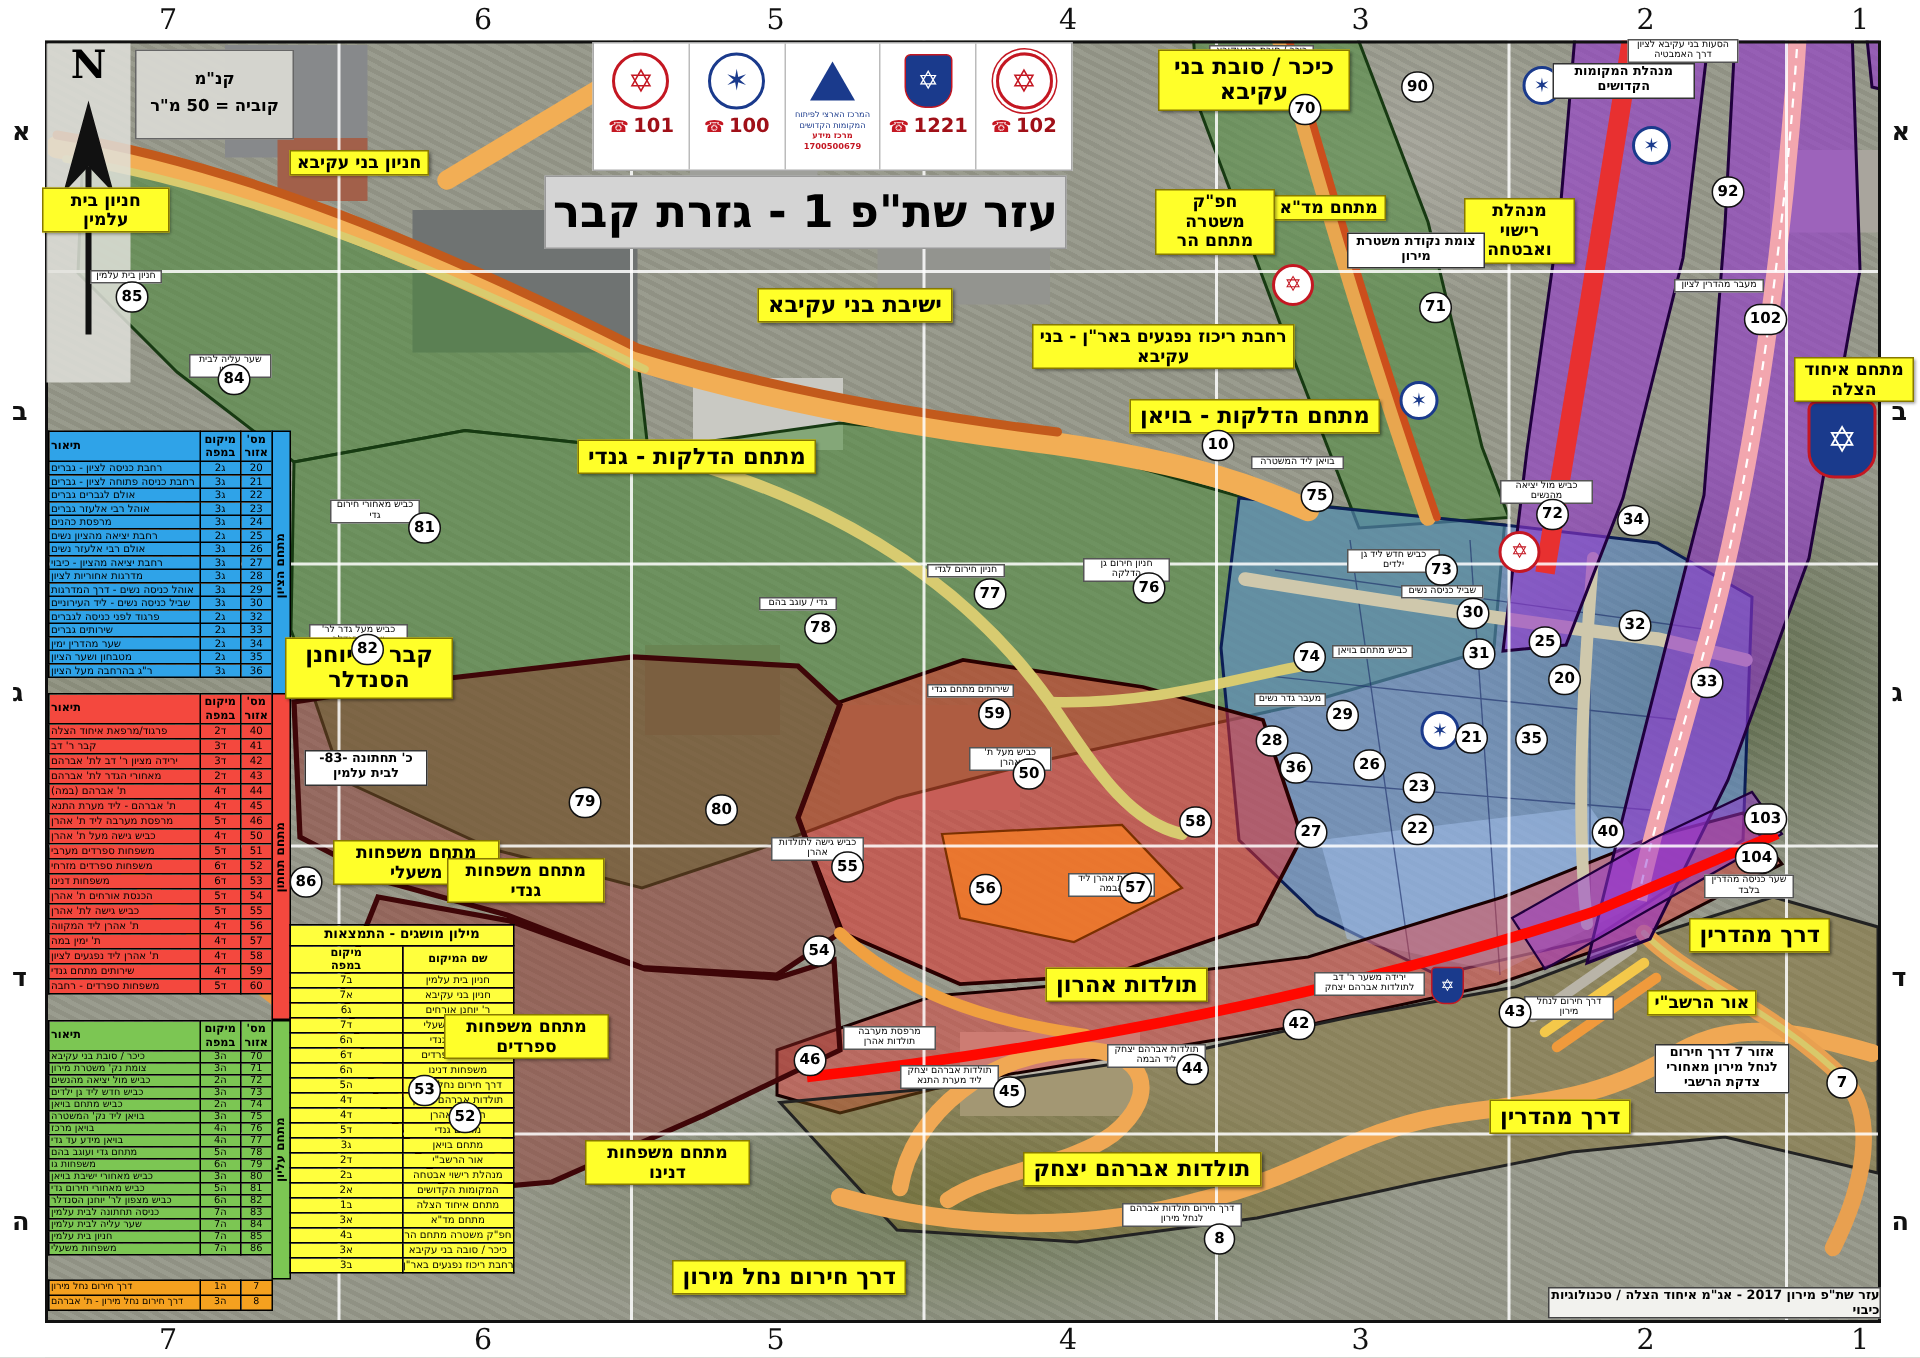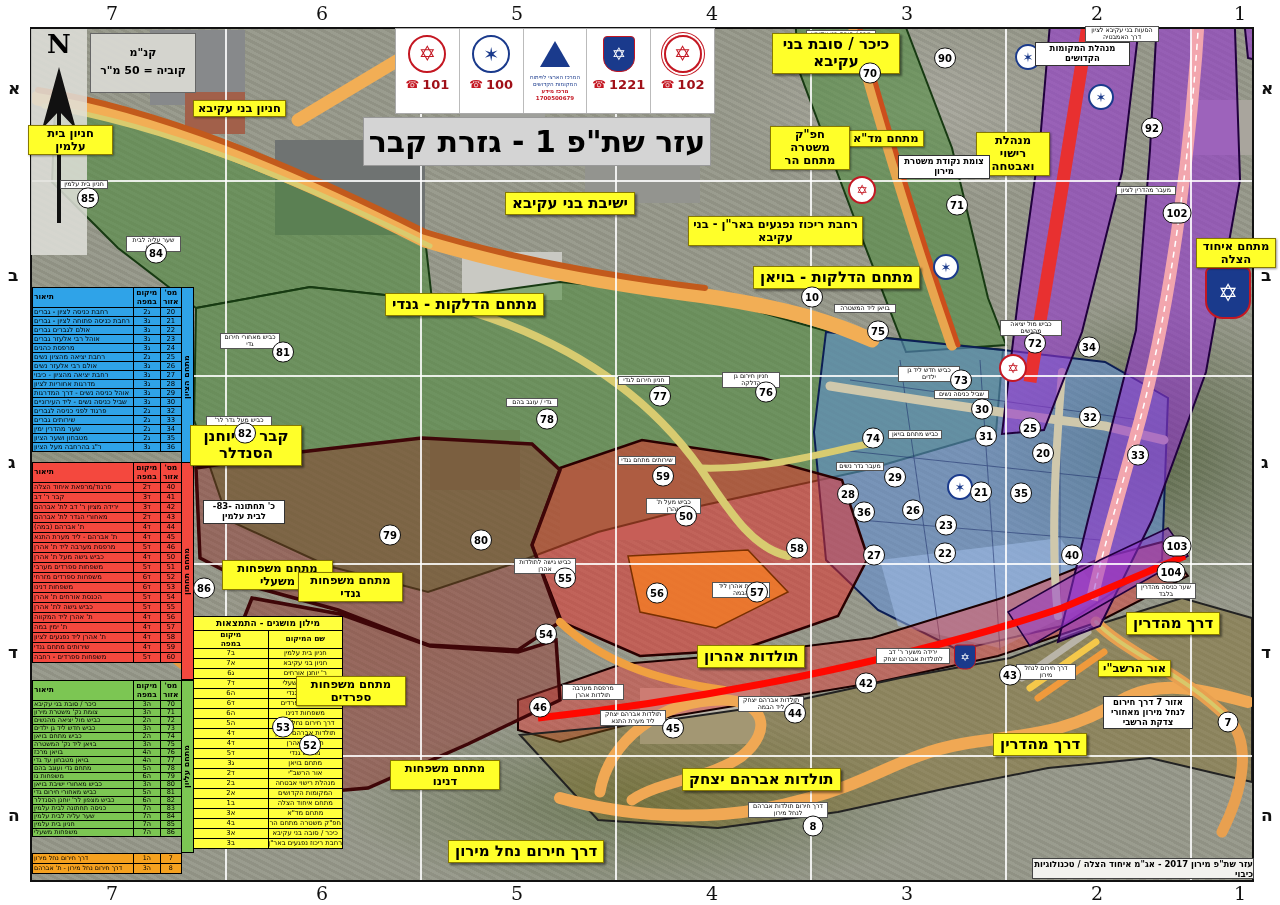--- a/index.html
+++ b/index.html
@@ -550,21 +550,21 @@
             <td class="c-d">בויאן ליד נק' המשטרה</td>
         </tr>
           <tr>
           <td class="c-n">76</td>
             <td class="c-l">ה4</td>
             <td class="c-d">בויאן מרכז</td>
         </tr>
           <tr>
           <td class="c-n">77</td>
             <td class="c-l">ה4</td>
-            <td class="c-d">בויאן מטבחון עד גדי</td>
+            <td class="c-d">בויאן מידע עד גדי</td>
         </tr>
           <tr>
           <td class="c-n">78</td>
             <td class="c-l">ה5</td>
             <td class="c-d">מתחם גדי ועוגב בהם</td>
         </tr>
           <tr>
           <td class="c-n">79</td>
             <td class="c-l">ה6</td>
             <td class="c-d">משפחות גו</td>

